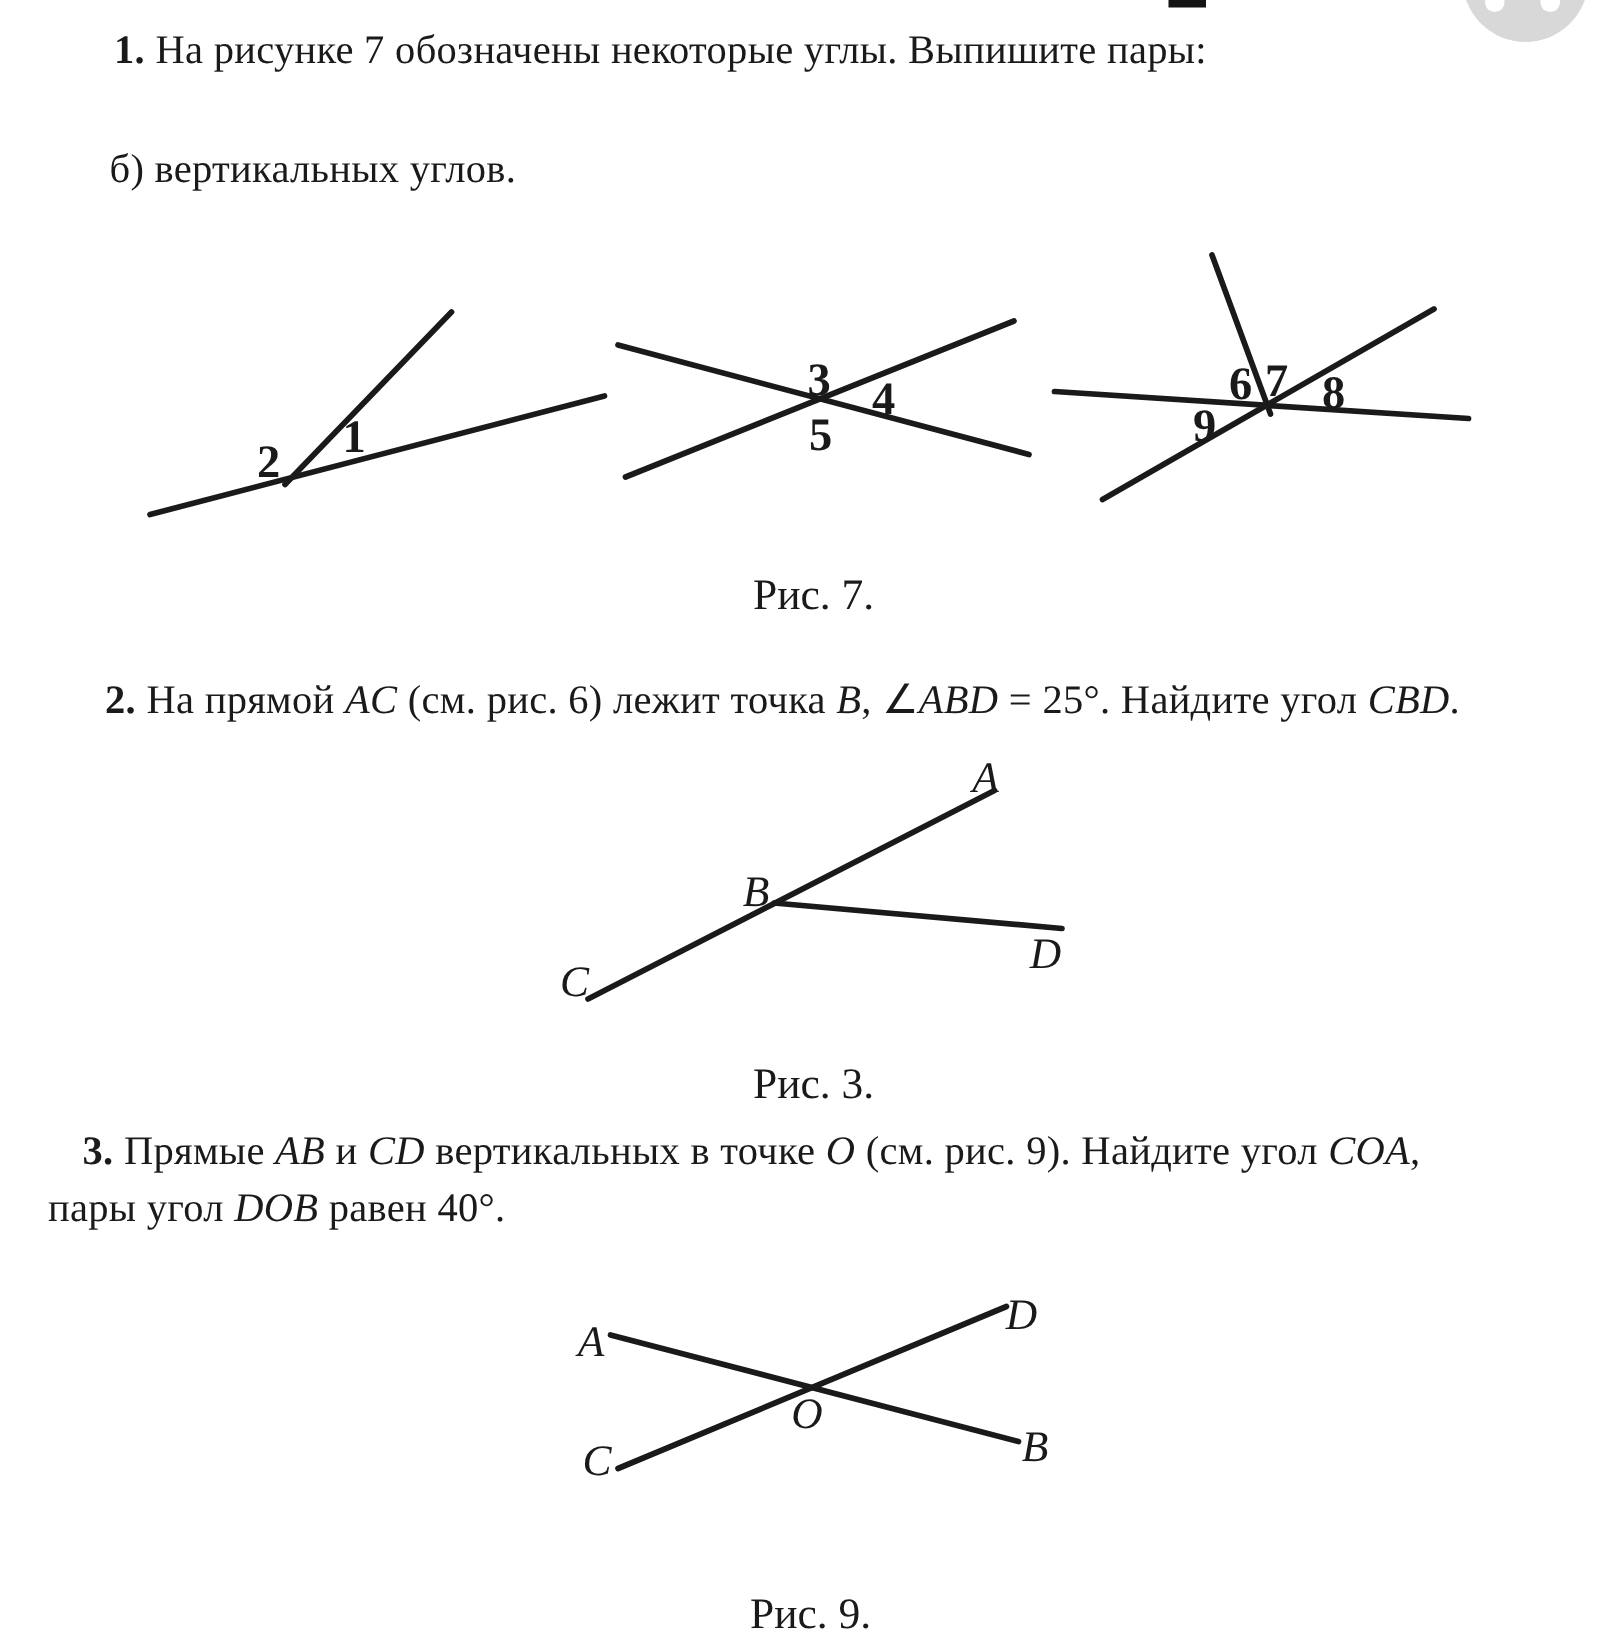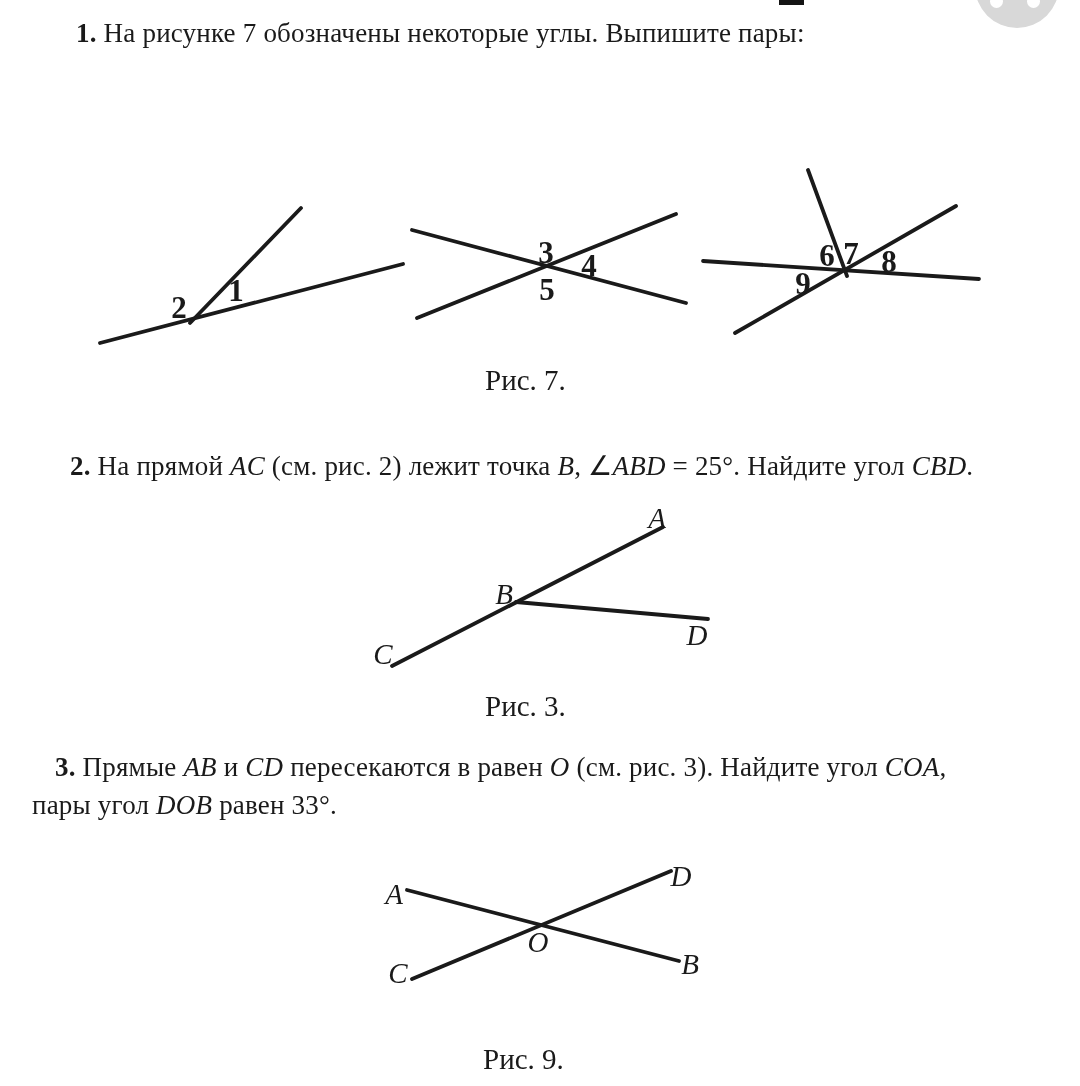--- a/index.html
+++ b/index.html
@@ -4,21 +4,21 @@
 <style>
   html,body{margin:0;padding:0;background:#ffffff;}
   .page{
     position:relative;width:1080px;height:1086px;background:#ffffff;
     font-family:"Liberation Serif", serif;color:#1a1a1a;overflow:hidden;
   }
   .tline{position:absolute;margin:0;font-size:27px;line-height:1.2;
          white-space:nowrap;letter-spacing:0.2px;}
   .tline b{font-weight:700;}
   .tline i{}
-  .caption{position:absolute;margin:0;font-size:29px;line-height:1.15;white-space:nowrap;font-family:Liberation Serif, serif;}
+  .caption{position:absolute;margin:17px;font-size:29px;line-height:1.15;white-space:nowrap;font-family:Liberation Serif, serif;}
   .fig{position:absolute;}
   .fig line{stroke:#1a1a1a;stroke-width:3.8;stroke-linecap:round;}
   .num{font-family:"Liberation Serif", serif;font-weight:700;font-size:31px;
        fill:#1a1a1a;text-anchor:middle;}
   .pt{font-family:"Liberation Serif", serif;font-style:italic;font-size:29px;
       fill:#1a1a1a;text-anchor:middle;}
   .crop-dash{position:absolute;left:779px;top:0;width:25px;height:5px;background:#141414;}
   .avatar{position:absolute;left:975px;top:-56px;width:84px;height:84px;
           border-radius:50%;background:#d8d8d8;}
   .avatar .dot{position:absolute;top:51px;width:13px;height:13px;border-radius:50%;background:#ffffff;}
@@ -28,20 +28,21 @@
 
 <div class="page">
 
   <div class="crop-dash"></div>
   <div class="avatar">
     <span class="dot" style="left:15px"></span>
     <span class="dot" style="left:52px"></span>
   </div>
 
   <p class="tline" style="left:76px;top:17px"><b>1.</b><span> На рисунке 7 обозначены некоторые углы. Выпишите пары:</span></p>
+  <p class="tline" style="left:73px;top:96px">б) вертикальных углов.</p>
 
   <svg class="fig" style="left:80px;top:150px" width="910" height="215" viewBox="80 150 910 215">
 
     <line x1="100" y1="343" x2="403" y2="264"></line>
     <line x1="190" y1="323" x2="301" y2="208"></line>
     <text class="num" x="236" y="301">1</text>
     <text class="num" x="179" y="318">2</text>
 
     <line x1="412" y1="230" x2="686" y2="303"></line>
     <line x1="417" y1="318" x2="676" y2="214"></line>
@@ -52,34 +53,34 @@
     <line x1="703" y1="261" x2="979" y2="279"></line>
     <line x1="808" y1="170" x2="847" y2="276"></line>
     <line x1="735" y1="333" x2="956" y2="206"></line>
     <text class="num" x="827" y="266">6</text>
     <text class="num" x="851" y="264">7</text>
     <text class="num" x="889" y="272">8</text>
     <text class="num" x="803" y="294">9</text>
   </svg>
   <p class="caption" style="left:485px;top:364px">Рис. 7.</p>
 
-  <p class="tline" style="left:70px;top:450px"><b>2.</b><span> На прямой </span><i>AC</i><span> (см. рис. 2) лежит точка </span><i>B</i><span>, ∠</span><i>ABD</i><span> = 25°. Найдите угол </span><i>CBD</i><span>.</span></p>
+  <p class="tline" style="left:70px;top:450px"><b>2.</b><span> На прямой </span><i>AC</i><span> (см. рис. 6) лежит точка </span><i>B</i><span>, ∠</span><i>ABD</i><span> = 25°. Найдите угол </span><i>CBD</i><span>.</span></p>
 
   <svg class="fig" style="left:355px;top:495px" width="375" height="185" viewBox="355 495 375 185">
     <line x1="392" y1="666" x2="663" y2="527"></line>
     <line x1="516" y1="602" x2="708" y2="619"></line>
     <text class="pt" x="657" y="528">A</text>
     <text class="pt" x="504" y="604">B</text>
     <text class="pt" x="383" y="664">C</text>
     <text class="pt" x="697" y="645">D</text>
   </svg>
   <p class="caption" style="left:485px;top:690px">Рис. 3.</p>
 
-  <p class="tline" style="left:55px;top:751px"><b>3.</b><span> Прямые </span><i>AB</i><span> и </span><i>CD</i><span> пересекаются в равен </span><i>O</i><span> (см. рис. 3). Найдите угол </span><i>COA</i><span>,</span></p>
-  <p class="tline" style="left:32px;top:789px"><span>пары угол </span><i>DOB</i><span> равен 33°.</span></p>
+  <p class="tline" style="left:55px;top:751px"><b>3.</b><span> Прямые </span><i>AB</i><span> и </span><i>CD</i><span> вертикальных в точке </span><i>O</i><span> (см. рис. 9). Найдите угол </span><i>COA</i><span>,</span></p>
+  <p class="tline" style="left:32px;top:789px"><span>пары угол </span><i>DOB</i><span> равен 40°.</span></p>
 
   <svg class="fig" style="left:368px;top:852px" width="350" height="145" viewBox="368 852 350 145">
     <line x1="407" y1="890" x2="679" y2="961"></line>
     <line x1="412" y1="979" x2="671" y2="871"></line>
     <text class="pt" x="394" y="904">A</text>
     <text class="pt" x="681" y="886">D</text>
     <text class="pt" x="538" y="952">O</text>
     <text class="pt" x="398" y="983">C</text>
     <text class="pt" x="690" y="974">B</text>
   </svg>

